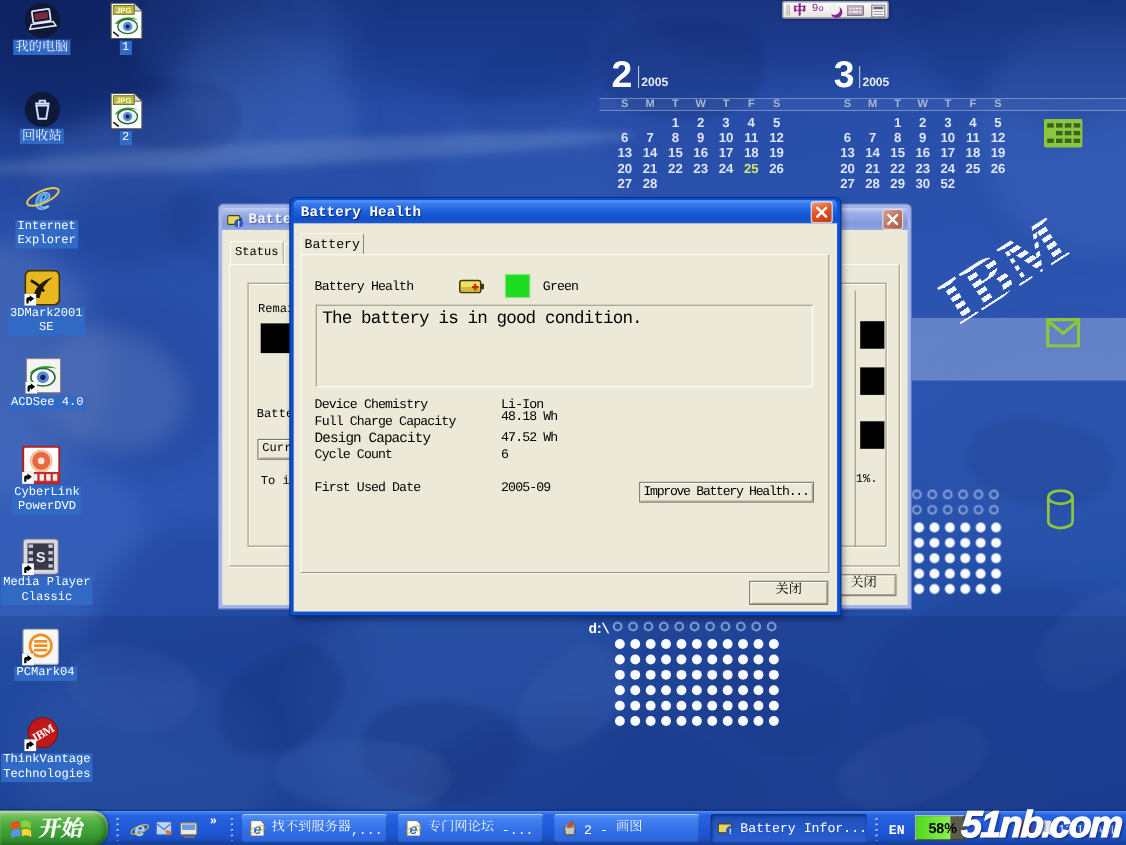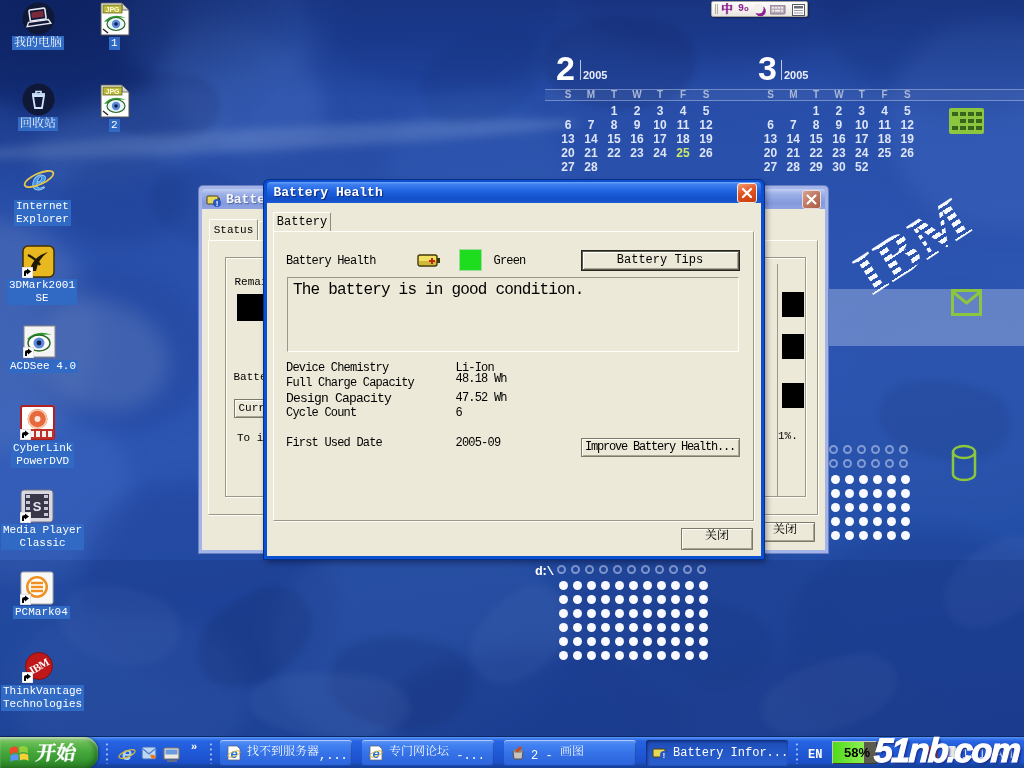--- a/index.html
+++ b/index.html
@@ -459,21 +459,21 @@
   </svg>
 <div class="lbl" style="left:1px;top:685px">ThinkVantage<br>Technologies</div>
 <div class="abs" style="left:711px;top:1px;width:97px;height:16px;background:linear-gradient(180deg,#fdfdfd,#e8e6e0);border:1px solid #a8a49c;border-radius:2px;box-shadow:1px 1px 2px rgba(0,0,20,0.4)">
 <div class="abs" style="left:3px;top:2px;width:1px;height:10px;background:#b0aca4"></div>
 <div class="abs" style="left:5px;top:2px;width:1px;height:10px;background:#b0aca4"></div>
 <div class="abs" style="left:9px;top:1px"><svg width="12" height="12" viewBox="0 -840 1000 1000" style="display:inline-block;vertical-align:top;margin-top:0px">
         <g transform="scale(1,-1)">
           <path d="M818 333V304H150V333ZM776 628 833 691 951 601Q947 595 937 589Q926 583 911 580V250Q911 246 893 240Q875 233 851 227Q827 221 807 221H786V628ZM213 246Q213 240 197 230Q182 220 158 213Q134 205 108 205H90V629V681L223 629H812V600H213ZM598 833Q597 823 589 815Q582 807 561 804V-45Q561 -51 546 -62Q531 -73 507 -81Q484 -89 460 -89H436V849Z" fill="#8b2090" stroke="#8b2090" stroke-width="30"></path>
         </g>
       </svg></div>
-<div class="abs mono" style="left:26px;top:1px;font-size:10px;font-weight:bold;color:#8b2090">9<span style="font-size:8px">o</span></div>
+<div class="abs mono" style="left:26px;top:1px;font-size:10px;font-weight:normal;color:#8b2090">9<span style="font-size:8px">o</span></div>
 <svg class="abs" style="left:42px;top:2px" width="13" height="13">
       <circle cx="6.5" cy="7" r="5.3" fill="#8b2090"></circle>
       <circle cx="4.6" cy="4.6" r="5" fill="#f2f1ec"></circle>
     </svg>
 <svg class="abs" style="left:58px;top:3px" width="16" height="10">
       <rect x="0" y="0" width="15" height="9" rx="1" fill="#b8aeb8" stroke="#86708a" stroke-width="1"></rect>
       <g fill="#f4f0f4">
         <rect x="2" y="2" width="2" height="1.5"></rect>
         <rect x="5" y="2" width="2" height="1.5"></rect>
         <rect x="8" y="2" width="2" height="1.5"></rect>
@@ -544,21 +544,20 @@
     <div class="abs" style="left:9.5px;top:51px;width:481px;height:290px;background:#ece9d8;border:1px solid #9c9889;border-top-color:#fffef8;border-left-color:#fffef8;box-shadow:1px 1px 0 #fffef6"></div>
     <div class="abs mono dt" style="left:22.5px;top:73.5px;font-size:12px;color:#000">Battery Health</div>
     <svg class="abs" style="left:153.5px;top:73px" width="24" height="15">
 <rect x="1" y="2" width="19" height="11" rx="2" fill="#f2e060" stroke="#403808" stroke-width="1.4"></rect>
 <rect x="20" y="5" width="3" height="5" fill="#403808"></rect>
 <path d="M2 8 L19 8 L19 12 L2 12 Z" fill="#c8b030" opacity="0.8"></path>
 <path d="M14 5 L16 5 L16 7 L18 7 L18 9 L16 9 L16 11 L14 11 L14 9 L12 9 L12 7 L14 7 Z" fill="#c02818"></path>
     </svg>
     <div class="abs" style="left:195.0px;top:68.5px;width:23px;height:22px;background:#1edc1e;box-shadow:inset 0 0 0 1px #9adc9a"></div>
     <div class="abs mono dt" style="left:230.0px;top:73.5px;font-size:12px;color:#000">Green</div>
-    <div class="btn" style="left:317.0px;top:69.5px;width:159px;height:21px;line-height:19px;border:1px solid #26261e;box-shadow:inset 0 0 0 1px #5a5a50,inset 2px 2px 0 #fffef6,inset -2px -2px 0 #a9a593">Battery Tips</div>
     <div class="abs" style="left:23.5px;top:97px;width:452px;height:75px;background:#ece9d8;border:1px solid #fffef6;border-top-color:#9c9889;border-left-color:#9c9889">
       <div class="mono dt" style="font-size:16px;color:#000;padding:3px 5px">The battery is in good condition.</div>
     </div>
     <div class="abs mono dt" style="left:22.5px;top:180.5px;font-size:12px;color:#000">Device Chemistry</div>
     <div class="abs mono dt" style="left:192.0px;top:180.5px;font-size:12px;color:#000">Li-Ion</div>
     <div class="abs mono dt" style="left:22.5px;top:195.5px;font-size:12px;color:#000">Full Charge Capacity</div>
     <div class="abs mono dt" style="left:192.0px;top:192px;font-size:12px;color:#000">48.18 Wh</div>
     <div class="abs mono dt" style="left:22.5px;top:210.5px;font-size:13px;color:#000">Design Capacity</div>
     <div class="abs mono dt" style="left:192.0px;top:210.5px;font-size:12px;color:#000">47.52 Wh</div>
     <div class="abs mono dt" style="left:22.5px;top:225.5px;font-size:12px;color:#000">Cycle Count</div>

